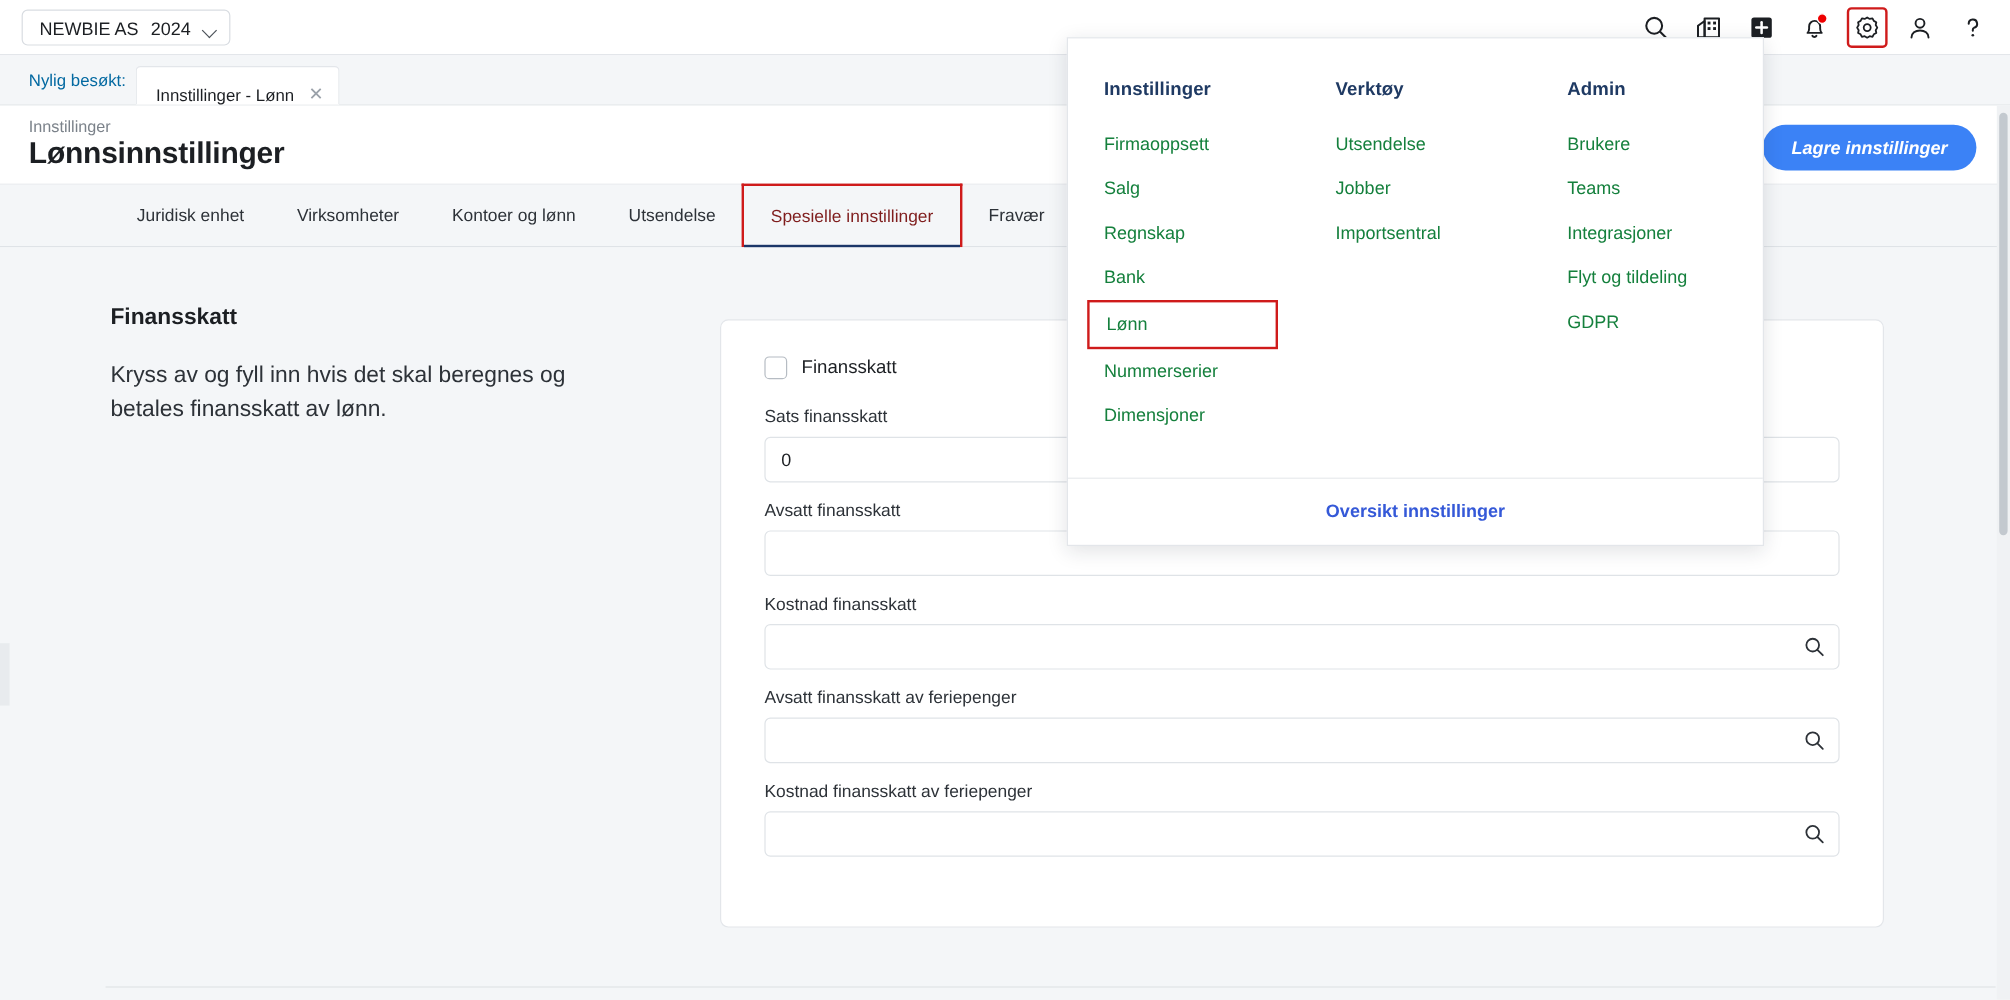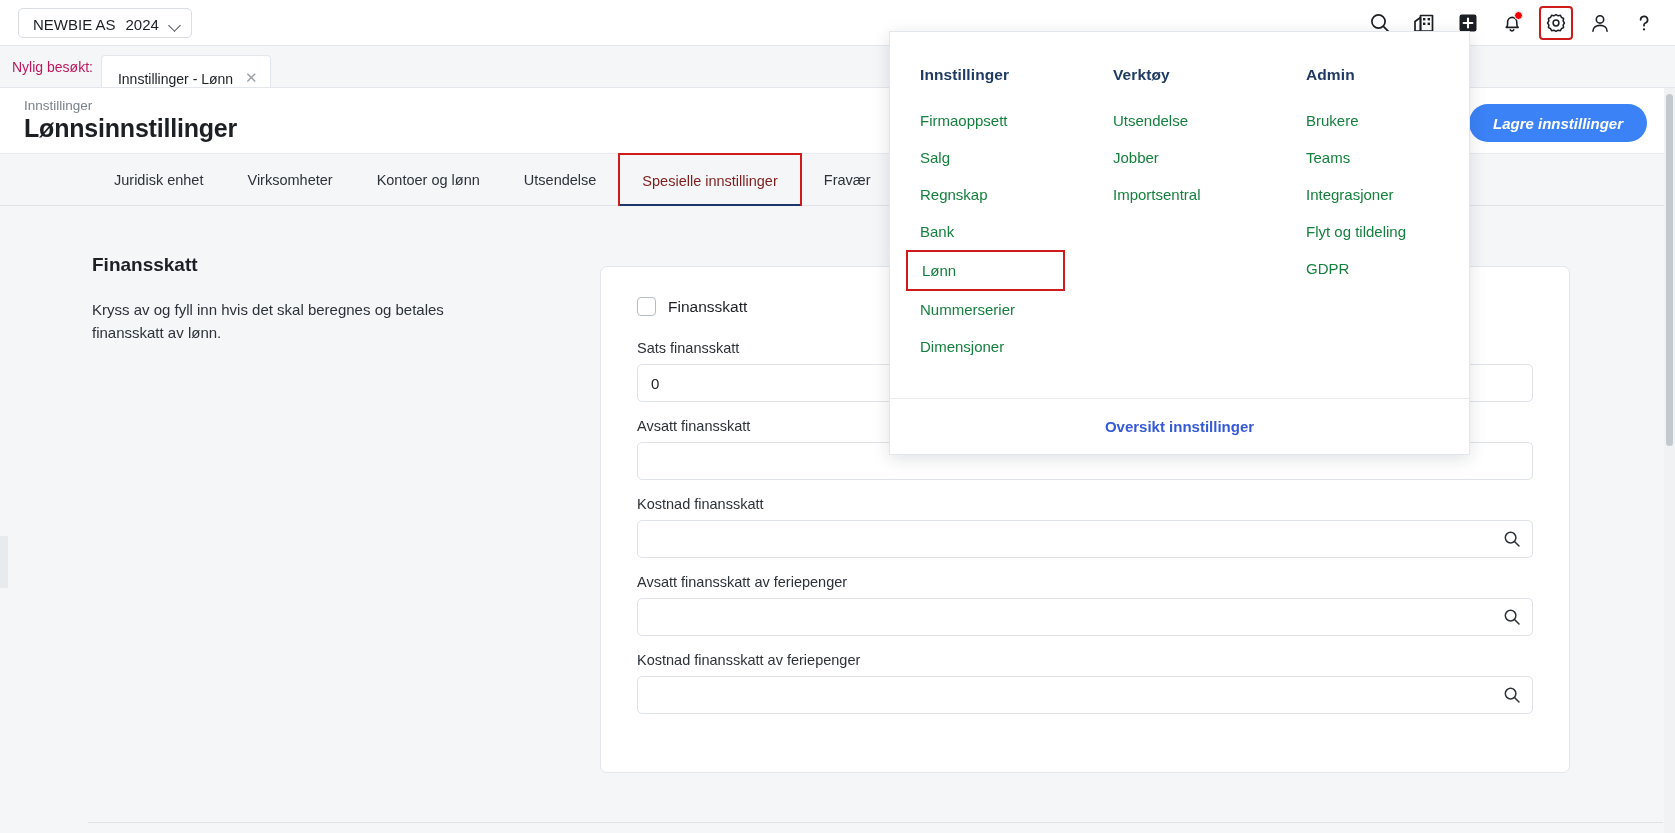--- a/index.html
+++ b/index.html
@@ -52,22 +52,22 @@
   }
 
   
   .recentbar {
     position: absolute; left: 0; top: 46px; width: 1675px; height: 42px;
     background: #f4f6f8;
     border-bottom: 1px solid #e3e6ea;
     display: flex; align-items: flex-end;
   }
   .recent-label {
-    font-size: 14px; color: #be185d;
-    margin-left: 12px; margin-bottom: 12px;
+    font-size: 14px; color: #0369a1;
+    margin-left: 24px; margin-bottom: 12px;
   }
   .recent-tab {
     margin-left: 8px;
     height: 32px; padding: 0 12px 0 16px;
     background: #fff;
     border: 1px solid #e3e6ea; border-bottom: none;
     border-radius: 4px 4px 0 0;
     display: flex; align-items: flex-end; gap: 12px;
     font-size: 14px; color: #1c1f23;
     cursor: pointer;
@@ -137,21 +137,21 @@
     overflow: hidden;
   }
   .left-col {
     position: absolute; left: 92px; top: 48px; width: 420px;
   }
   .sec-title {
     font-size: 19px; font-weight: bold; color: #1c1f23;
     margin-bottom: 22px;
   }
   .sec-desc {
-    font-size: 15px; color: #2d3238; line-height: 1.55;
+    font-size: 19px; color: #2d3238; line-height: 1.55;
     max-width: 390px;
   }
 
   .card {
     position: absolute; left: 600px; top: 60px;
     width: 970px; min-height: 470px;
     background: #fff;
     border: 1px solid #e3e6ea; border-radius: 7px;
     padding: 30px 36px 42px 36px;
   }

